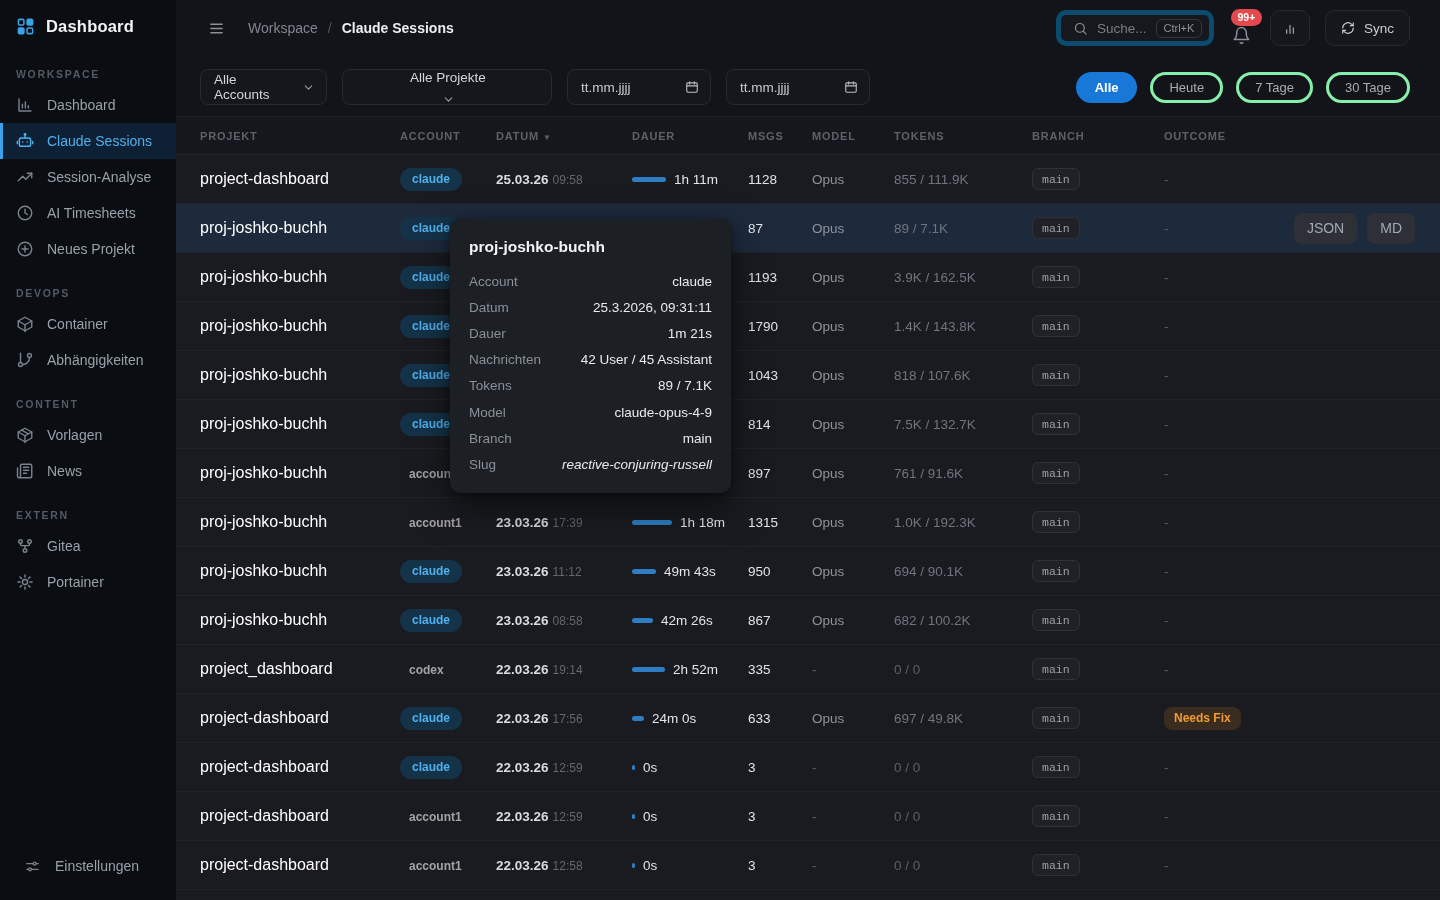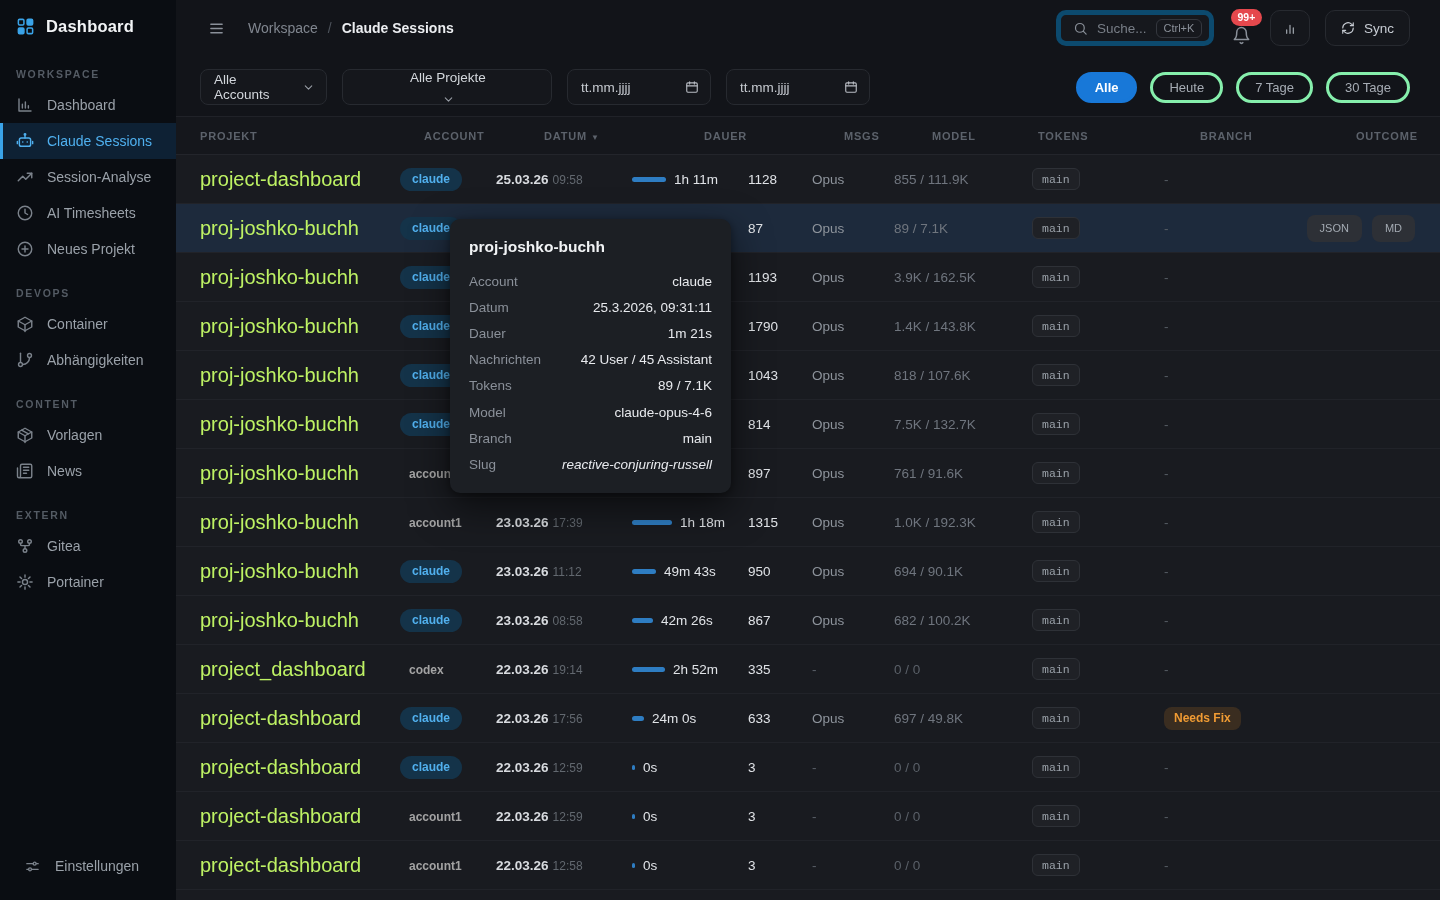--- a/index.html
+++ b/index.html
@@ -66,45 +66,45 @@
   .range-group { margin-left:auto; display:flex; gap:13px; }
   .pill { height:31px; padding:0 16px; display:flex; align-items:center; border-radius:999px;
           border:3px solid #86efac; background:transparent; color:#a6acb4; font-size:13px; cursor:pointer;
           font-family:"Liberation Sans", sans-serif; }
   .pill.active { background:#1878d8; border-color:#1878d8; color:#fff; font-weight:600; }
 
   
   .tablewrap { flex:1; background:#191b20; border-top:1px solid #202228; min-height:0; }
   .grid-cols { display:grid; grid-template-columns:200px 96px 136px 116px 64px 82px 138px 132px 116px 1fr;
                align-items:center; padding:0 25px 0 24px; }
-  .thead { height:38px; background:#15171c; border-bottom:1px solid #23252b;gap:24px; }
+  .thead { height:38px; background:#15171c; border-bottom:1px solid #23252b; }
   .th { font-size:11px; font-weight:700; letter-spacing:.8px; color:#5c626b; text-transform:uppercase; cursor:pointer; white-space:nowrap; }
   .sort-arrow { font-size:8px; color:#5c626b; margin-left:4px; }
   .row { height:49px; border-bottom:1px solid #212329; cursor:pointer; }
   .row.hovered { background:#1d2a3c; }
-  .cell-project { font-size:20px; color:#bef264; white-space:nowrap; overflow:hidden; }
+  .cell-project { font-size:16px; color:#ffffff; white-space:nowrap; overflow:hidden; }
   .acct-pill { display:inline-block; background:#143349; color:#51b0ee; font-size:12px; font-weight:600;
                border-radius:999px; padding:4.5px 12px; }
   .acct-text { font-size:12px; font-weight:700; color:#a3a3a3; padding-left:9px; }
   .cell-date { white-space:nowrap; }
   .date-main { font-size:13.5px; font-weight:600; color:#d8dbdf; }
   .date-time { font-size:12px; color:#62686f; margin-left:4px; }
   .cell-dauer { display:flex; align-items:center; gap:8px; font-size:13.5px; color:#e0e3e7; white-space:nowrap; }
   .bar { height:5px; border-radius:3px; background:#2e7dc2; flex-shrink:0; }
   .cell-msgs { font-size:13.5px; color:#e0e3e7; }
   .cell-model { font-size:13.5px; color:#8d939b; }
   .cell-model.muted, .cell-tokens.muted { color:#5a6068; }
   .cell-tokens { font-size:13.5px; color:#6f757e; white-space:nowrap; }
   .branch-badge { font-family:"Liberation Mono", monospace; font-size:11.5px; color:#9aa1a9;
                   background:#1f2126; border:1px solid #2e3137; border-radius:6px; padding:3.5px 9px; display:inline-block; }
   .outcome-dash { color:#565c64; font-size:13.5px; }
   .outcome-badge { display:inline-block; background:rgba(235,145,35,.16); color:#f09b33;
                    font-size:12px; font-weight:700; border-radius:8px; padding:4.5px 10px; white-space:nowrap; }
   .cell-actions { display:flex; gap:10px; justify-content:flex-end; }
-  .action-btn { background:#2d3036; border:none; border-radius:8px; color:#a3aab2; font-size:11px;
+  .action-btn { background:#2d3036; border:none; border-radius:8px; color:#a3aab2; font-size:14px;
                 padding:7.5px 13px; cursor:pointer; font-family:"Liberation Sans", sans-serif; }
 
   
   .tooltip { position:fixed; left:450px; top:219px; width:281px; background:#1c1f24; border-radius:10px;
              padding:19px 19px 15px; box-shadow:0 14px 38px rgba(0,0,0,.55), 0 2px 8px rgba(0,0,0,.4); z-index:10; }
   .tooltip-title { font-size:15.5px; font-weight:700; color:#f1f3f5; margin-bottom:12px; }
   .t-row { display:flex; justify-content:space-between; align-items:baseline; padding:5.6px 0; font-size:13.5px; }
   .t-label { color:#8a9099; }
   .t-value { color:#e8eaee; text-align:right; }
   .t-value.italic { font-style:italic; }
@@ -625,21 +625,21 @@
       <div class="t-row">
         <span class="t-label">Nachrichten</span>
         <span class="t-value">42 User / 45 Assistant</span>
       </div>
       <div class="t-row">
         <span class="t-label">Tokens</span>
         <span class="t-value">89 / 7.1K</span>
       </div>
       <div class="t-row">
         <span class="t-label">Model</span>
-        <span class="t-value">claude-opus-4-6</span>
+        <span class="t-value">claude-opus-4-9</span>
       </div>
       <div class="t-row">
         <span class="t-label">Branch</span>
         <span class="t-value">main</span>
       </div>
       <div class="t-row">
         <span class="t-label">Slug</span>
         <span class="t-value italic">reactive-conjuring-russell</span>
       </div>
     </div>

